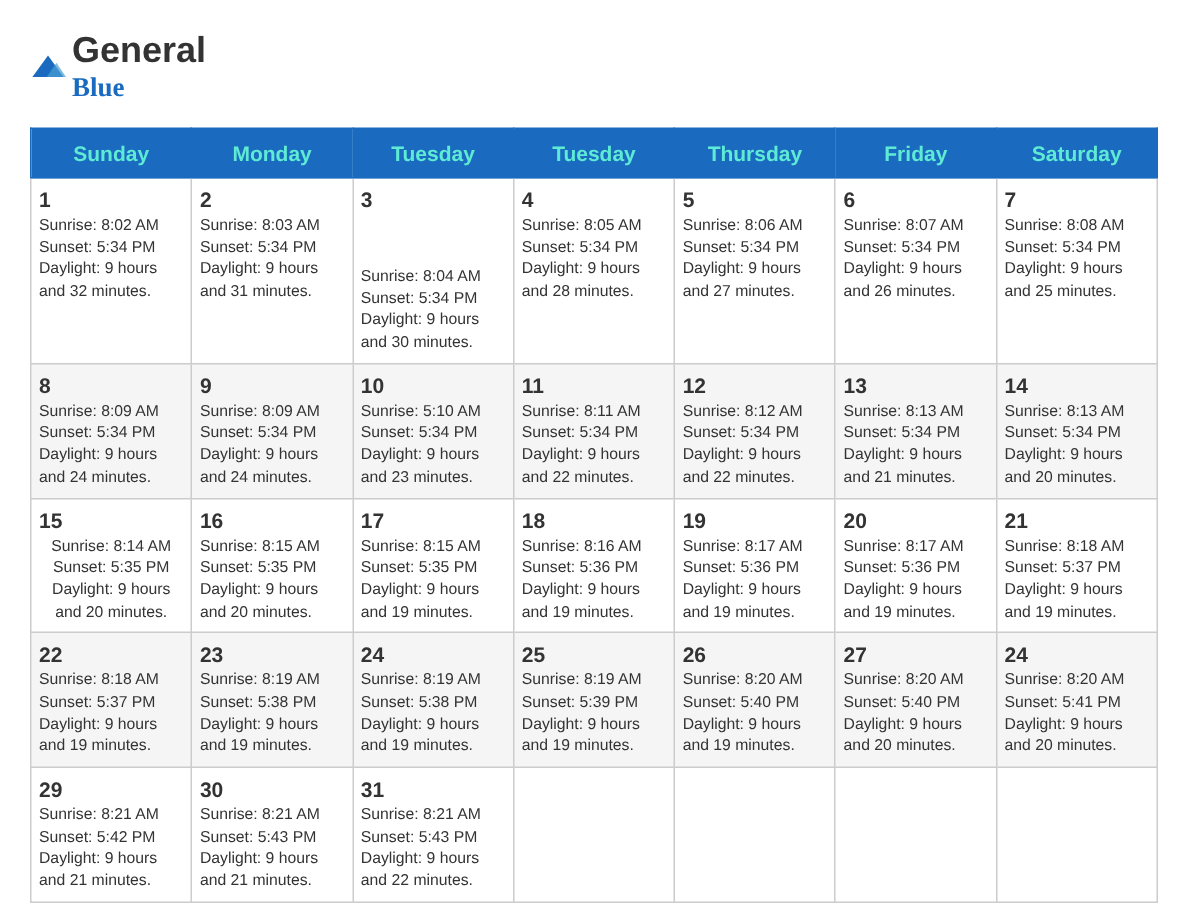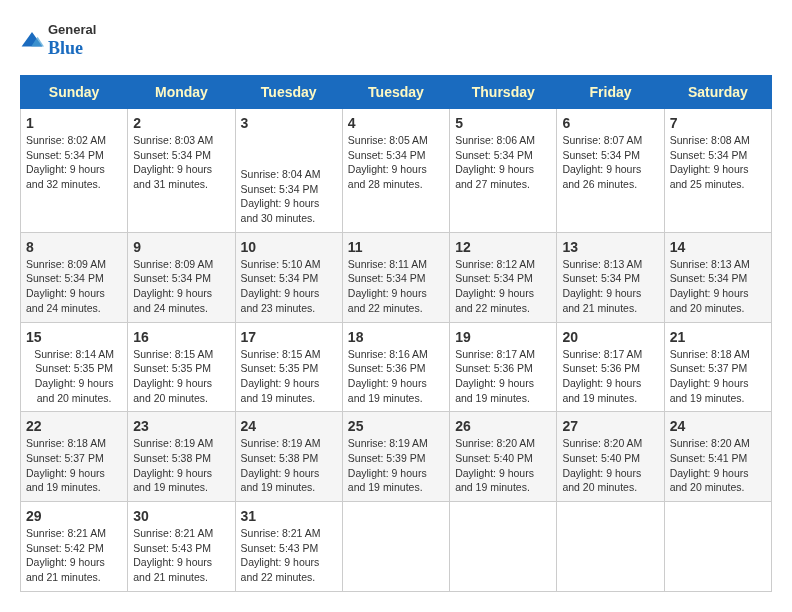--- a/index.html
+++ b/index.html
@@ -37,21 +37,21 @@
       font-size: 16px;
       color: #555;
     }
     .calendar-table {
       width: 100%;
       border-collapse: collapse;
       border: 1px solid #ccc;
     }
     .calendar-table th {
       background-color: #1a6bbf;
-      color: #fef9c3;
+      color: #5eead4;
       text-align: center;
       padding: 8px 4px;
       font-size: 14px;
       border: 1px solid #1a6bbf;
     }
     .calendar-table td {
       vertical-align: top;
       padding: 6px 5px;
       border: 1px solid #ccc;
       font-size: 11px;
@@ -83,21 +83,21 @@
 </head>
 <body>
 
 <div class="header-area">
   <div class="logo">
     <svg class="logo-icon" viewBox="0 0 30 24" xmlns="http://www.w3.org/2000/svg">
       <polygon points="15,2 28,20 2,20" fill="#1a6bbf"></polygon>
       <polygon points="22,8 30,20 14,20" fill="#4a9fd4" opacity="0.7"></polygon>
     </svg>
     <div>
-      <span style="font-size:13px;font-weight:bold;color:#333;">General</span><br>
+      <span style="font-size:24px;font-weight:bold;color:#333;">General</span><br>
       <span style="font-size:18px;font-weight:bold;color:#1a6bbf;font-family:Liberation Serif, serif;">Blue</span>
     </div>
   </div>
 </div>
 
 <table class="calendar-table">
   <thead>
     <tr>
       <th>Sunday</th>
       <th>Monday</th>

